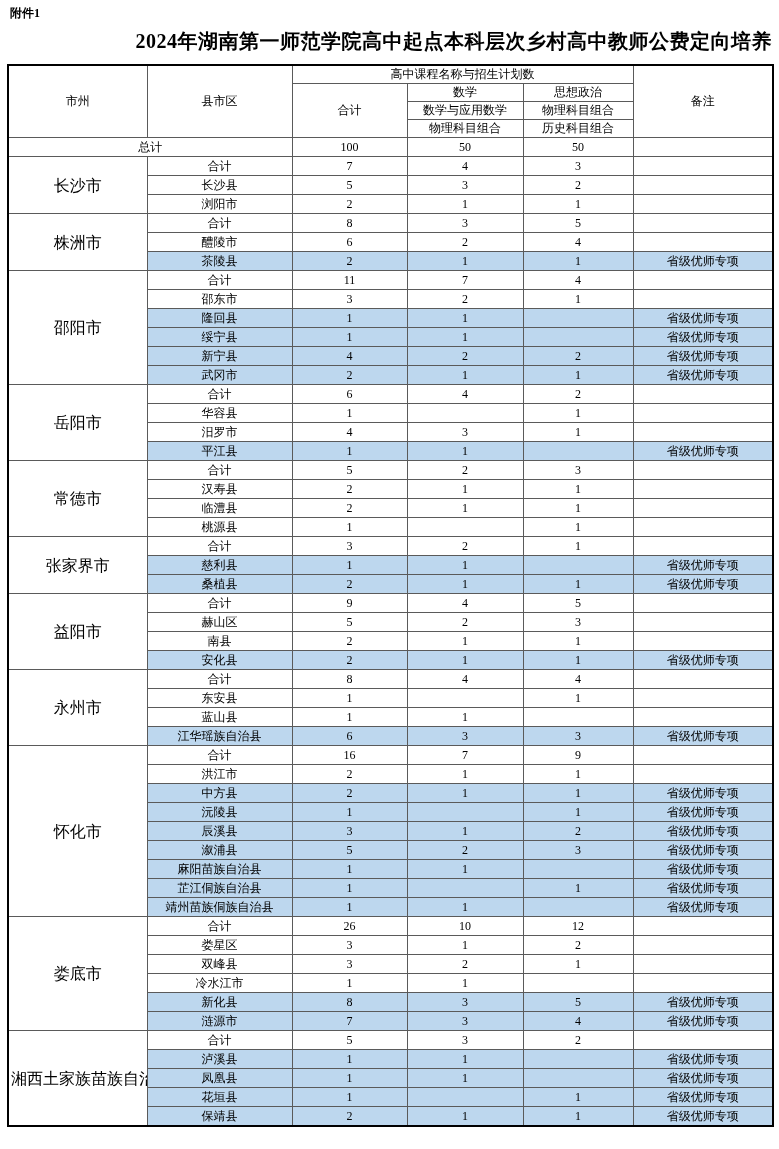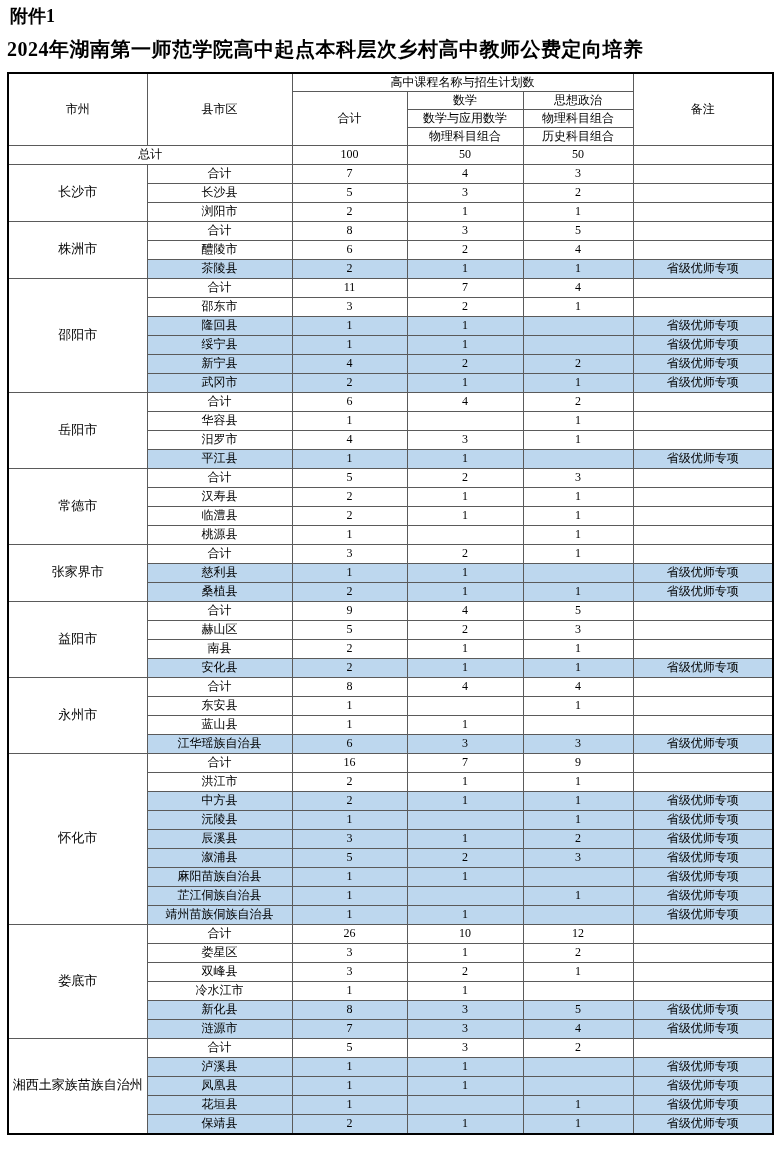--- a/index.html
+++ b/index.html
@@ -3,40 +3,40 @@
 <meta charset="utf-8">
 <style>
   html,body{margin:0;padding:0;background:#ffffff;}
   body{
     width:779px;height:1149px;
     font-family:"Liberation Serif","DejaVu Serif",serif;
     color:#000;
   }
   .page{padding:4px 7px 0 7px;}
   .attachment{
-    font-size:18px;font-weight:bold;padding:2px 0 0 3px;line-height:1.2;
+    font-size:12px;font-weight:bold;padding:2px 0 0 3px;line-height:1.2;
   }
   .title{
-    font-size:20px;font-weight:bold;text-align:left;
+    font-size:20px;font-weight:bold;text-align:right;
     margin:7px 0 9px 0;line-height:1.4;letter-spacing:0.5px;
   }
   table.plan{
     border-collapse:collapse;table-layout:fixed;width:765px;
     border:2px solid #000;
   }
   th,td{
     border:1px solid #5a5a5a;
     text-align:center;vertical-align:middle;
     padding:0 2px;overflow:hidden;white-space:nowrap;
   }
   th{font-size:12px;font-weight:normal;height:17px;}
   td{font-size:12px;height:18px;line-height:1.1;}
   tr.group-start td{border-top:1.6px solid #000;}
   tbody td.hl{background:#BDD7EE;}
-  td.city-cell{font-size:13px;margin-left:41px;}
+  td.city-cell{font-size:16px;margin-left:41px;}
 </style>
 </head>
 <body>
 
 <div class="page">
   <div class="attachment">附件1</div>
   <div class="title">
     <span>2024年湖南第一师范学院高中起点本科层次乡村高中教师公费定向培养</span><br>
   </div>
 

